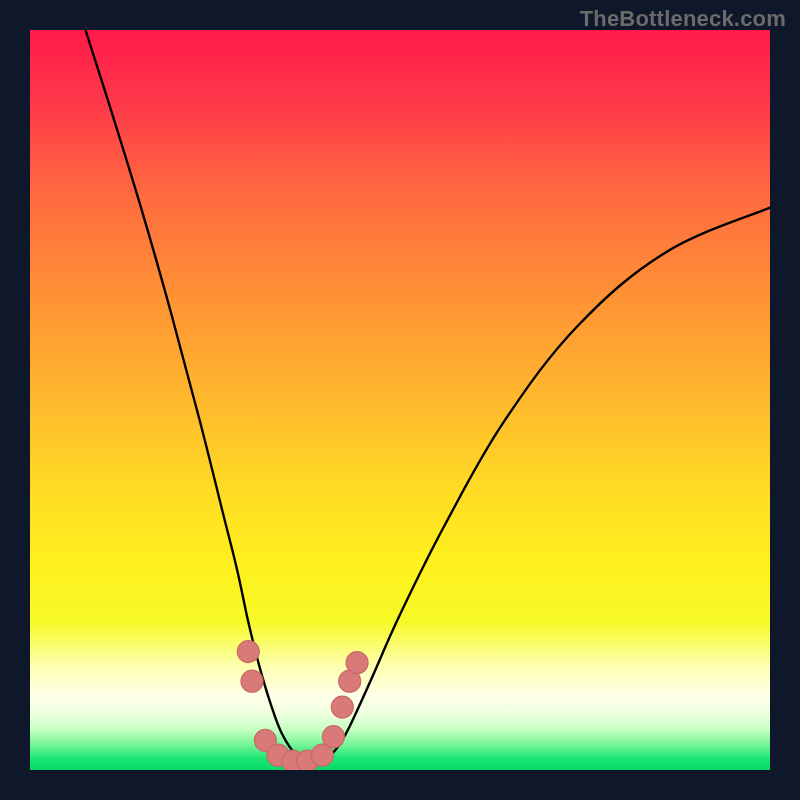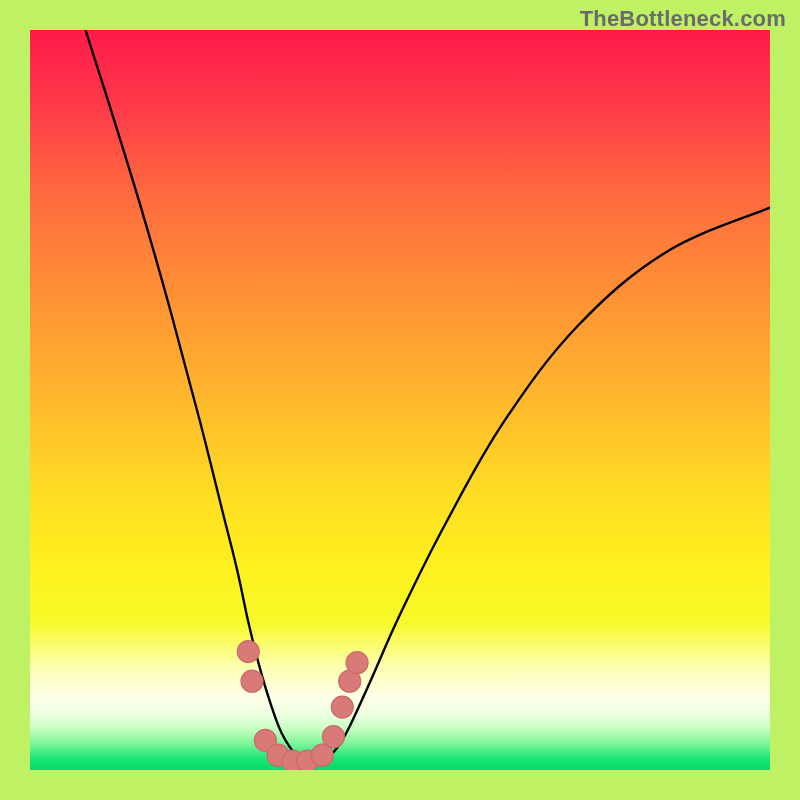--- a/index.html
+++ b/index.html
@@ -1,21 +1,21 @@
 <!DOCTYPE html>
 <html><head>
 <meta charset="utf-8">
 <style>
   * { margin: 0; padding: 0; box-sizing: border-box; }
   html, body { width: 800px; height: 800px; overflow: hidden; background: #000; }
   .frame {
     position: relative;
     width: 800px;
     height: 800px;
-    background: #bef264;
+    background: #0f172a;
     padding-left: 16px;
   }
   .plot-area {
     position: absolute;
     left: 30px;
     top: 30px;
     width: 740px;
     height: 740px;
     overflow: hidden;
   }

